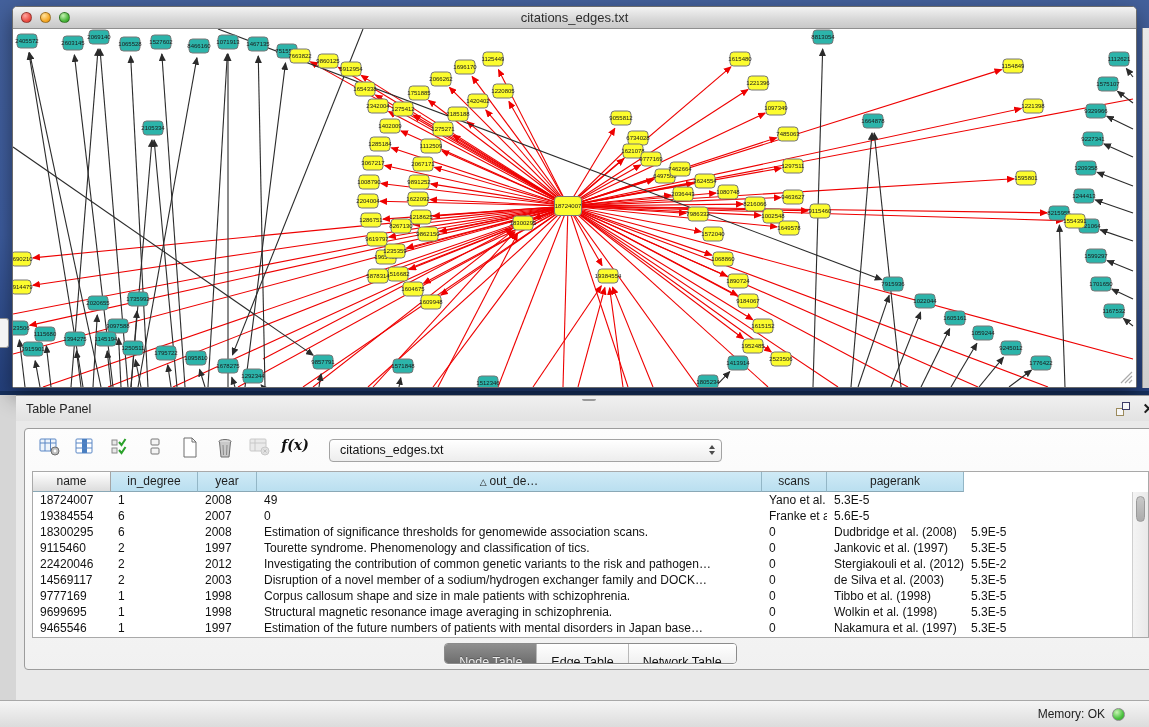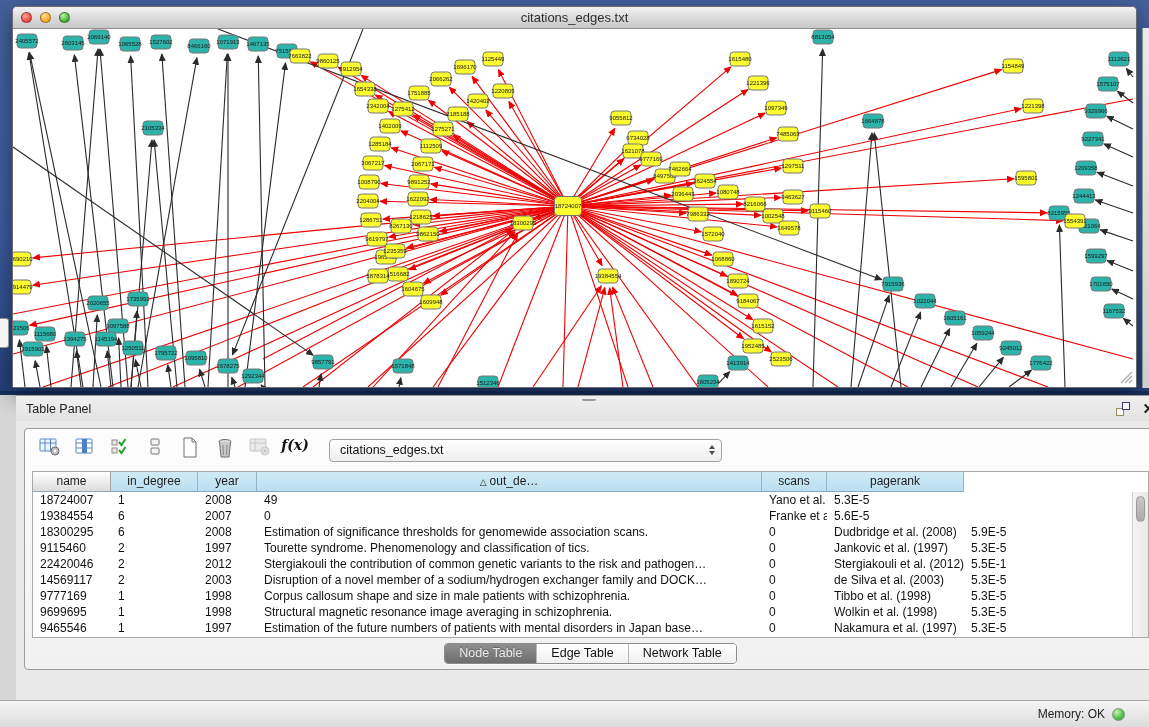--- a/index.html
+++ b/index.html
@@ -73,21 +73,21 @@
   .td { font-size:12px; color:#111; line-height:16px; padding-left:7px;
     overflow:hidden; white-space:nowrap; text-overflow:clip; }
   .vscroll { position:absolute; right:0; top:20px; bottom:0; width:16px;
     background:linear-gradient(to right,#f4f4f4,#e9e9e9); border-left:1px solid #cfcfcf; }
   .vthumb { position:absolute; left:3px; top:4px; width:9px; height:26px;
     background:linear-gradient(#c9c9c9,#ababab); border:1px solid #9a9a9a; border-radius:5px; }
 
   .tabs-strip { height:31px; display:flex; align-items:center; justify-content:center; }
   .seg-group { display:flex; height:21px; border:1px solid #8b8b8b; border-radius:4px;
     overflow:hidden; background:#fff; box-shadow:0 1px 0 rgba(255,255,255,.7); }
-  .seg { padding:0 14px; font-size:12.5px; line-height:19px; color:#111;
+  .seg { padding:9px 14px; font-size:12.5px; line-height:19px; color:#111;
     background:linear-gradient(#ffffff,#f0f0f0); border-right:1px solid #b9b9b9; }
   .seg:last-child { border-right:none; }
   .seg.active { background:linear-gradient(#8f8f8f,#6e6e6e); color:#ececec;
     text-shadow:0 -1px 0 rgba(0,0,0,.25); }
 
   .status-bar { position:absolute; left:0; bottom:0; width:1149px; height:27px;
     background:linear-gradient(#f5f5f5,#dcdcdc); border-top:1px solid #a8a8a8;
     display:flex; align-items:center; justify-content:flex-end; padding-right:24px; gap:7px; }
   .mem-label { font-size:12px; color:#222; }
   .mem-dot { width:13px; height:13px; border-radius:50%; border:1px solid #8a8a8a;
@@ -877,24 +877,24 @@
             <div class="td">1997</div>
             <div class="td">Tourette syndrome. Phenomenology and classification of tics.</div>
             <div class="td">0</div>
             <div class="td">Jankovic et al. (1997)</div>
             <div class="td">5.3E-5</div>
           </div>
           <div class="tgrid tr">
             <div class="td">22420046</div>
             <div class="td">2</div>
             <div class="td">2012</div>
-            <div class="td">Stergiakouli the contribution of common genetic variants to the risk and pathogen…</div>
+            <div class="td">Investigating the contribution of common genetic variants to the risk and pathogen…</div>
             <div class="td">0</div>
             <div class="td">Stergiakouli et al. (2012)</div>
-            <div class="td">5.5E-1</div>
+            <div class="td">5.5E-2</div>
           </div>
           <div class="tgrid tr">
             <div class="td">14569117</div>
             <div class="td">2</div>
             <div class="td">2003</div>
             <div class="td">Disruption of a novel member of a sodium/hydrogen exchanger family and DOCK…</div>
             <div class="td">0</div>
             <div class="td">de Silva et al. (2003)</div>
             <div class="td">5.3E-5</div>
           </div>

